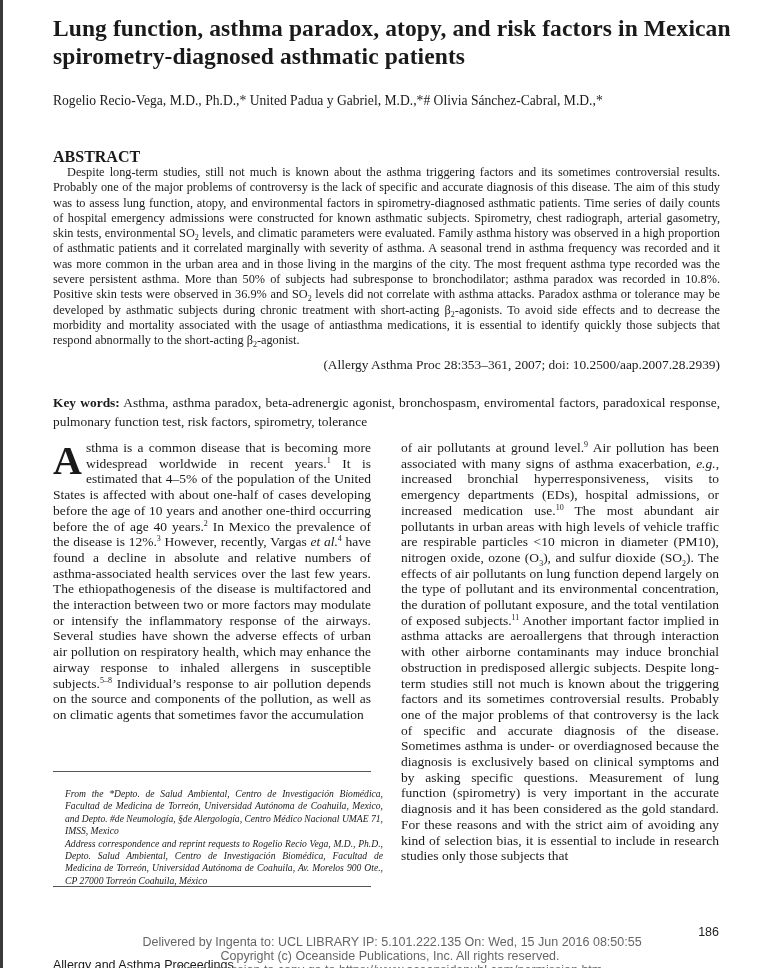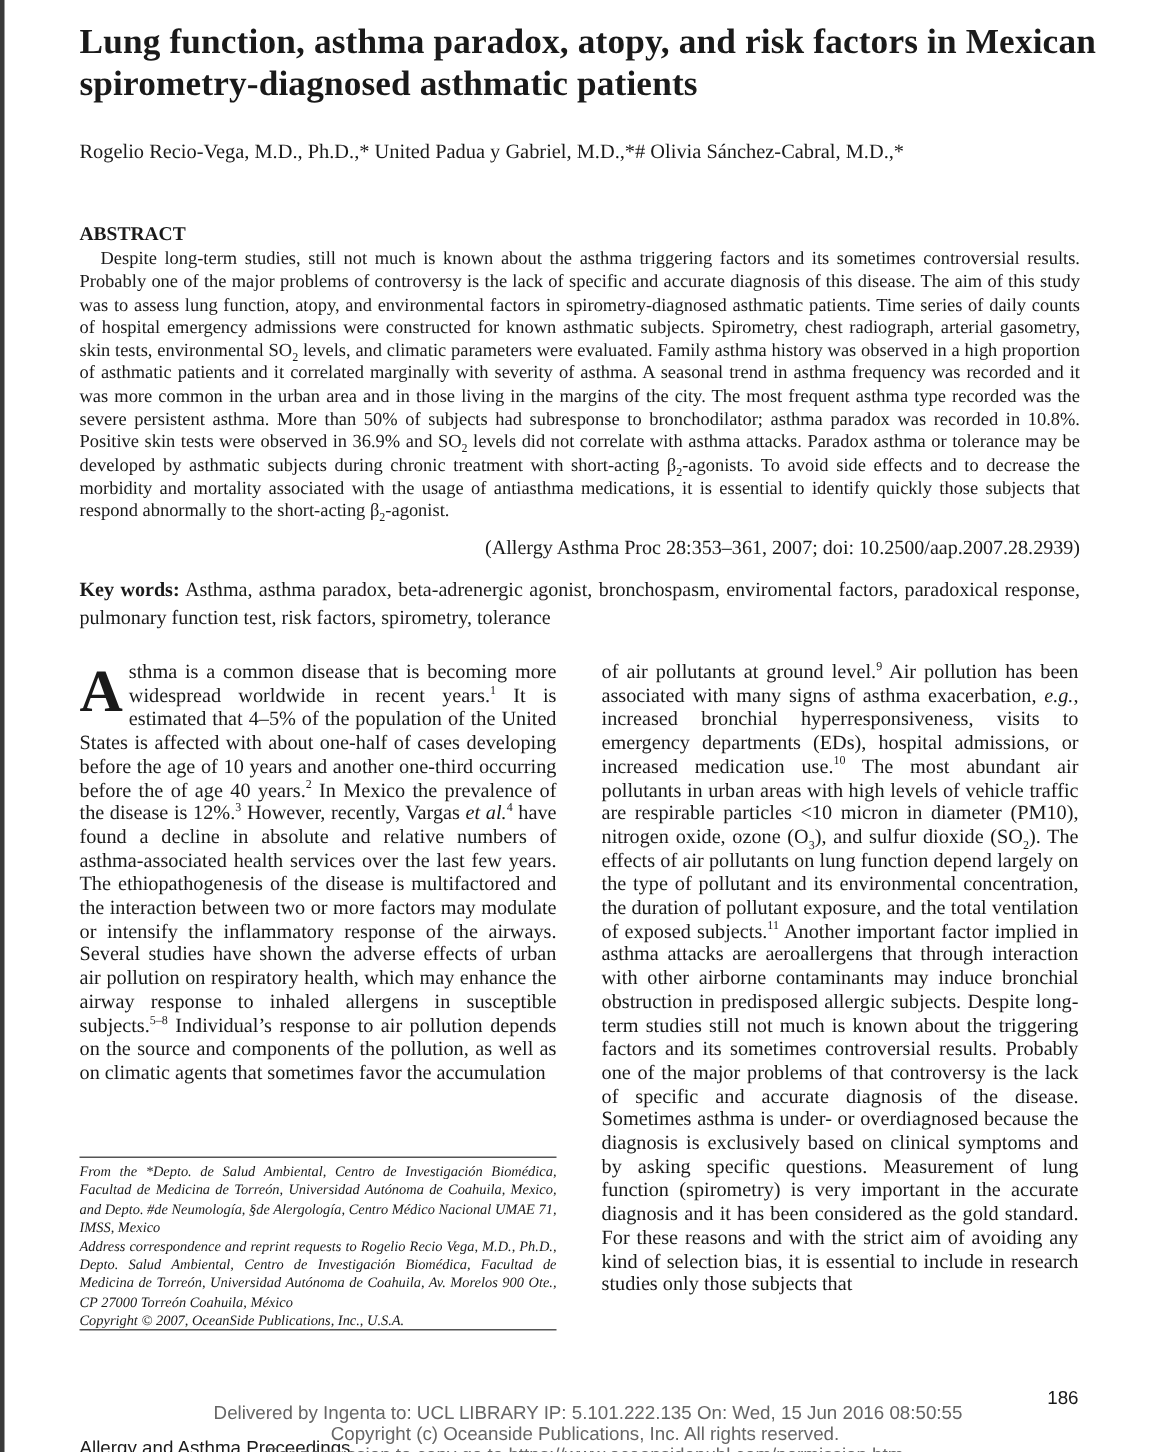--- a/index.html
+++ b/index.html
@@ -12,51 +12,51 @@
   .title {
     position: absolute; left: 53px; top: 14px; width: 680px;
     font-size: 23.5px; font-weight: bold; line-height: 28px; margin: 0; letter-spacing: 0.1px;
   }
   .authors {
     position: absolute; left: 53px; top: 91px; width: 690px;
     font-size: 13.6px; line-height: 19px;
   }
   .abstract-heading {
     position: absolute; left: 53px; top: 148px;
-    font-size: 13px; font-weight: bold; margin: 0;
+    font-size: 16px; font-weight: bold; margin: 0;
   }
   .abstract-body {
     position: absolute; left: 53px; top: 165px; width: 667px;
     font-size: 12.3px; line-height: 15.3px; text-align: justify;
     text-indent: 14px; margin: 0;
   }
   .citation {
     position: absolute; right: 48px; top: 357px; font-size: 13.4px; text-align: right; margin-left: 11px;
   }
   .keywords {
-    position: absolute; left: 53px; top: 383px; width: 667px;
+    position: absolute; left: 53px; top: 393px; width: 667px;
     font-size: 13.4px; line-height: 19px; text-align: justify; margin: 0;
   }
   .keywords .kw-label { font-weight: bold; }
   .col {
     position: absolute; top: 440px; width: 318px;
     font-size: 13.5px; line-height: 15.7px; text-align: justify; margin: 0;
   }
   .col-left { left: 53px; }
   .col-right { left: 401px; }
   .drop-cap {
     float: left; font-size: 40px; line-height: 30px; font-weight: bold;
     margin: 4px 4px 0 0; padding-top: 2px;
   }
   sup { font-size: 8px; line-height: 0; vertical-align: super; }
   sub { font-size: 8px; line-height: 0; vertical-align: sub; }
   .fn-rule { position: absolute; left: 53px; width: 318px; height: 1px; background: #555; }
   .footnote {
     position: absolute; left: 53px; top: 776px; width: 318px;
-    font-size: 9.6px; line-height: 12.4px; font-style: italic; text-align: justify; margin: 0;
+    font-size: 9.6px; line-height: 12.4px; font-style: italic; text-align: justify; margin: 12px;
   }
   .footnote div { text-align: justify; }
   .journal-name {
     position: absolute; left: 53px; top: 925px;
     font-family: "Liberation Sans", "DejaVu Sans", sans-serif; font-size: 12.5px; margin-top: 33px;
   }
   .page-num {
     position: absolute; right: 49px; top: 925px;
     font-family: "Liberation Sans", "DejaVu Sans", sans-serif; font-size: 12.5px;
   }
@@ -86,21 +86,20 @@
 <div class="citation">(Allergy Asthma Proc 28:353–361, 2007; doi: 10.2500/aap.2007.28.2939)</div>
 
 <p class="keywords"><span class="kw-label">Key words:</span><span> Asthma, asthma paradox, beta-adrenergic agonist, bronchospasm, enviromental factors, paradoxical response, pulmonary function test, risk factors, spirometry, tolerance</span></p>
 
 <p class="col col-left"><span class="drop-cap">A</span><span>sthma is a common disease that is becoming more widespread worldwide in recent years.</span><sup>1</sup><span> It is estimated that 4–5% of the population of the United States is affected with about one-half of cases developing before the age of 10 years and another one-third occurring before the of age 40 years.</span><sup>2</sup><span> In Mexico the prevalence of the disease is 12%.</span><sup>3</sup><span> However, recently, Vargas </span><i>et al.</i><sup>4</sup><span> have found a decline in absolute and relative numbers of asthma-associated health services over the last few years. The ethiopathogenesis of the disease is multifactored and the interaction between two or more factors may modulate or intensify the inflammatory response of the airways. Several studies have shown the adverse effects of urban air pollution on respiratory health, which may enhance the airway response to inhaled allergens in susceptible subjects.</span><sup>5–8</sup><span> Individual’s response to air pollution depends on the source and components of the pollution, as well as on climatic agents that sometimes favor the accumulation</span></p>
 
 <div class="fn-rule" style="top:771px;"></div>
 <div class="footnote">
   <div>From the *Depto. de Salud Ambiental, Centro de Investigación Biomédica, Facultad de Medicina de Torreón, Universidad Autónoma de Coahuila, Mexico, and Depto. #de Neumología, §de Alergología, Centro Médico Nacional UMAE 71, IMSS, Mexico</div>
   <div>Address correspondence and reprint requests to Rogelio Recio Vega, M.D., Ph.D., Depto. Salud Ambiental, Centro de Investigación Biomédica, Facultad de Medicina de Torreón, Universidad Autónoma de Coahuila, Av. Morelos 900 Ote., CP 27000 Torreón Coahuila, México</div>
-  <div>Copyright © 2007, OceanSide Publications, Inc., U.S.A.</div>
 </div>
 <div class="fn-rule" style="top:886px;"></div>
 
 <p class="col col-right"><span>of air pollutants at ground level.</span><sup>9</sup><span> Air pollution has been associated with many signs of asthma exacerbation, </span><i>e.g.</i><span>, increased bronchial hyperresponsiveness, visits to emergency departments (EDs), hospital admissions, or increased medication use.</span><sup>10</sup><span> The most abundant air pollutants in urban areas with high levels of vehicle traffic are respirable particles &lt;10 micron in diameter (PM10), nitrogen oxide, ozone (O</span><sub>3</sub><span>), and sulfur dioxide (SO</span><sub>2</sub><span>). The effects of air pollutants on lung function depend largely on the type of pollutant and its environmental concentration, the duration of pollutant exposure, and the total ventilation of exposed subjects.</span><sup>11</sup><span> Another important factor implied in asthma attacks are aeroallergens that through interaction with other airborne contaminants may induce bronchial obstruction in predisposed allergic subjects. Despite long-term studies still not much is known about the triggering factors and its sometimes controversial results. Probably one of the major problems of that controversy is the lack of specific and accurate diagnosis of the disease. Sometimes asthma is under- or overdiagnosed because the diagnosis is exclusively based on clinical symptoms and by asking specific questions. Measurement of lung function (spirometry) is very important in the accurate diagnosis and it has been considered as the gold standard. For these reasons and with the strict aim of avoiding any kind of selection bias, it is essential to include in research studies only those subjects that</span></p>
 
 <div class="journal-name">Allergy and Asthma Proceedings</div>
 <div class="page-num">186</div>
 <div class="watermark wm1">Delivered by Ingenta to: UCL LIBRARY  IP: 5.101.222.135 On: Wed, 15 Jun 2016 08:50:55</div>
 <div class="watermark wm2">Copyright (c) Oceanside Publications, Inc. All rights reserved.</div>
 <div class="watermark wm3">For permission to copy go to https://www.oceansidepubl.com/permission.htm</div>

